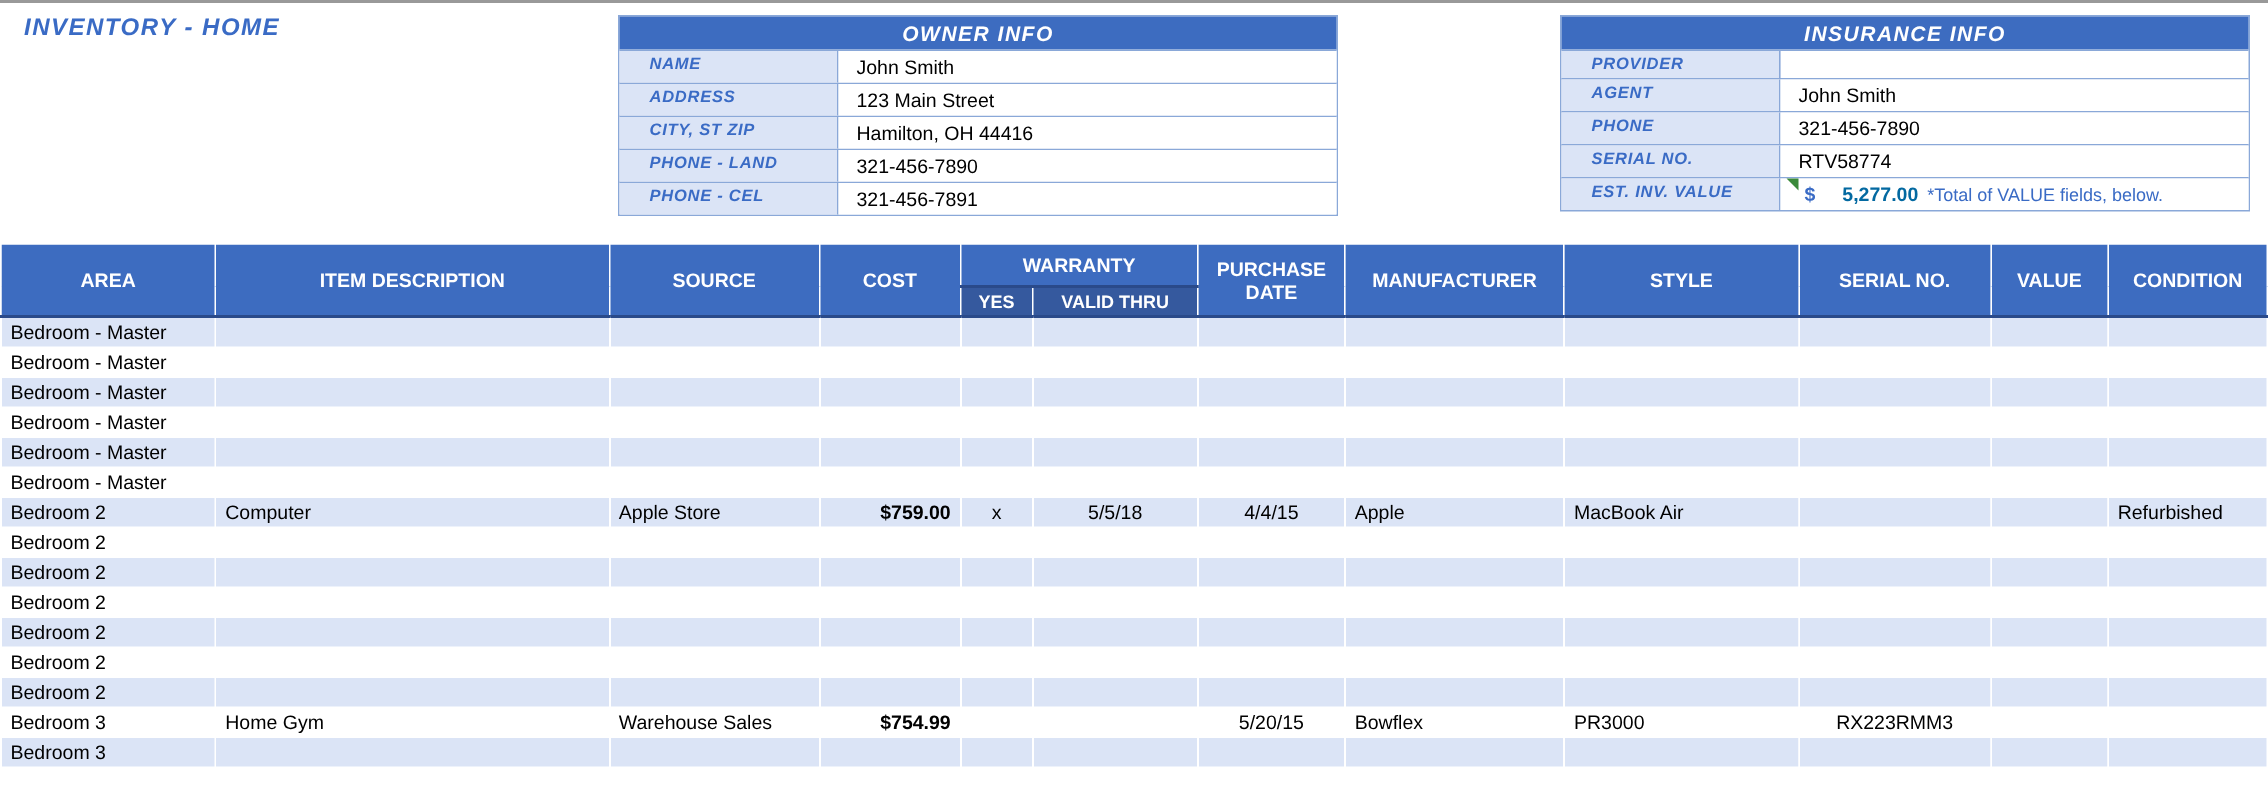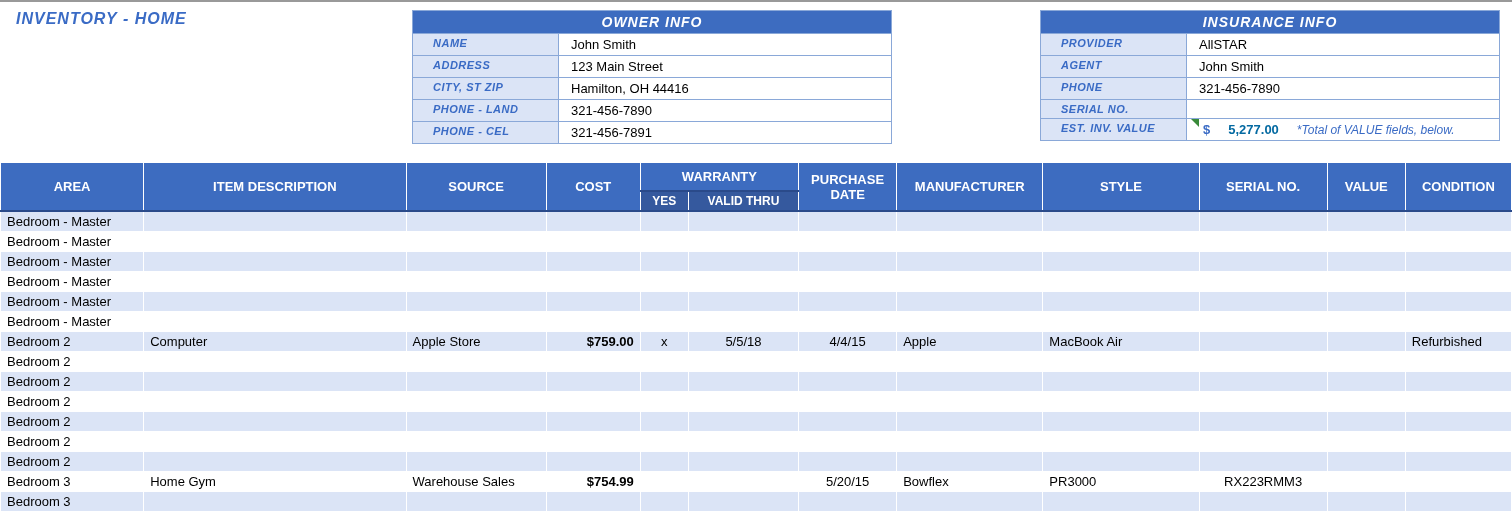--- a/index.html
+++ b/index.html
@@ -64,21 +64,21 @@
     background: #fff;
     font-size: 13px;
   }
   .ins-box { width: 460px; margin-left: auto; }
   .ins-est-row .info-value {
     display: flex;
     align-items: center;
   }
   .est-dollar { color:#3a6bc5; font-weight:bold; margin-right:18px; margin-left:4px;}
   .est-amount { color:#0369a1; font-weight:bold; }
-  .est-note   { color:#3a6bc5; font-style: italic; margin-left: 18px; font-size: 12px;}
+  .est-note   { color:#3a6bc5; margin-left: 6px; font-size: 12px;}
   .ins-est-row { position: relative; }
   .tri {
     position:absolute;
     left:150px;
     top:0;
     width:0;height:0;
     border-right:8px solid #3a8a3a;
     border-bottom:8px solid transparent;
   }
 
@@ -156,32 +156,32 @@
     <div class="info-row">
       <div class="info-label">PHONE - CEL</div>
       <div class="info-value">321-456-7891</div>
     </div>
   </div>
 
   <div class="info-box ins-box">
     <div class="hdr">INSURANCE INFO</div>
     <div class="info-row">
       <div class="info-label">PROVIDER</div>
-      <div class="info-value">AllSTAR</div>
     </div>
     <div class="info-row">
       <div class="info-label">AGENT</div>
       <div class="info-value">John Smith</div>
     </div>
     <div class="info-row">
       <div class="info-label">PHONE</div>
       <div class="info-value">321-456-7890</div>
     </div>
     <div class="info-row">
       <div class="info-label">SERIAL NO.</div>
+      <div class="info-value">RTV58774</div>
     </div>
     <div class="info-row ins-est-row">
       <div class="tri"></div>
       <div class="info-label">EST. INV. VALUE</div>
       <div class="info-value">
         <span class="est-dollar">$</span>
         <span class="est-amount">5,277.00</span>
         <span class="est-note">*Total of VALUE fields, below.</span>
       </div>
     </div>

